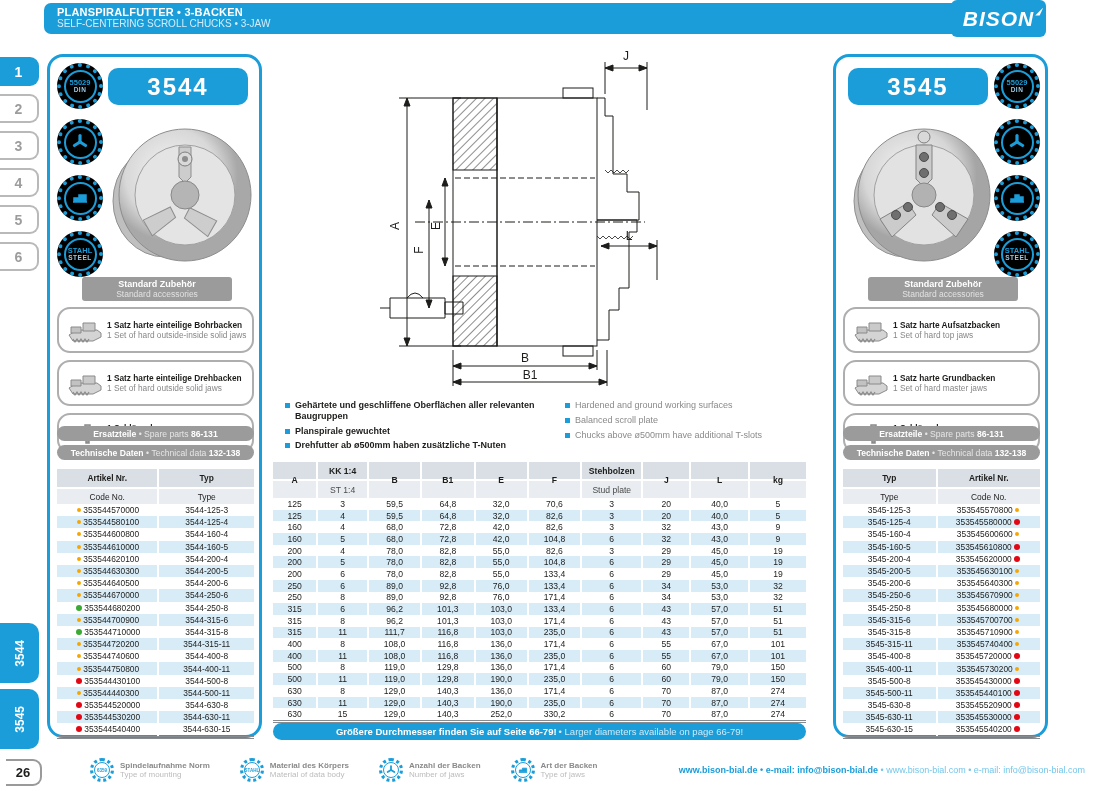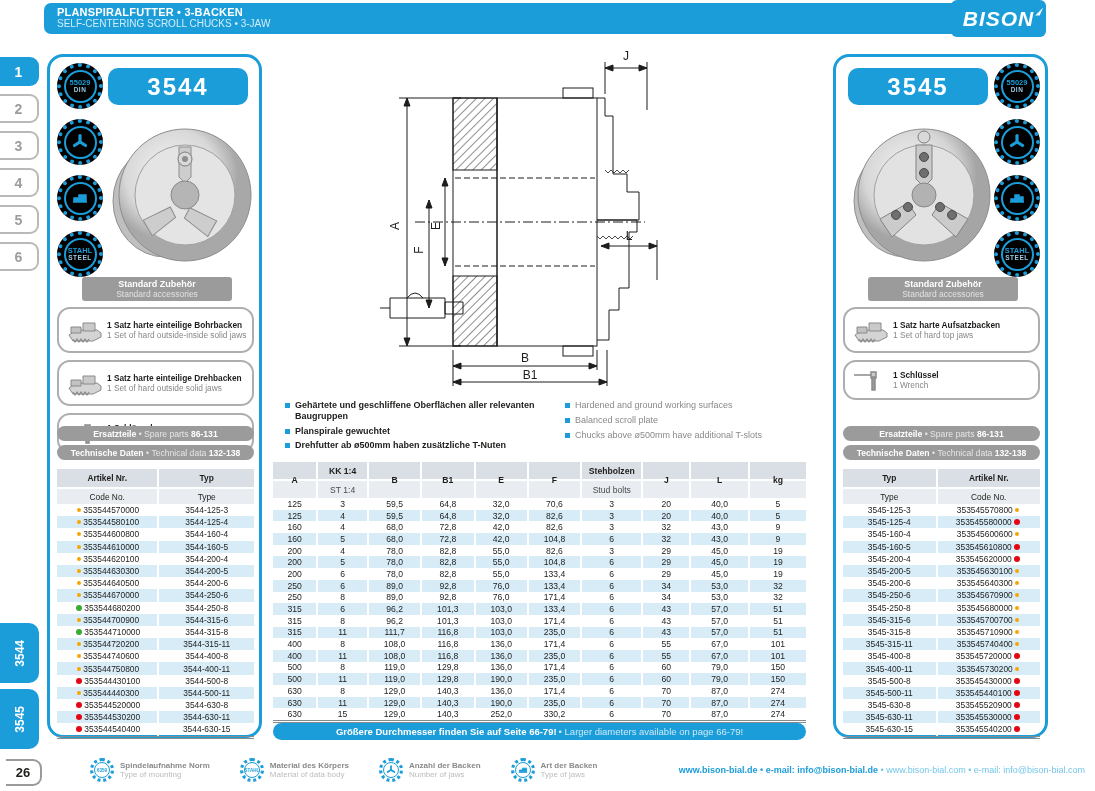--- a/index.html
+++ b/index.html
@@ -483,21 +483,21 @@
       </div>
       <div class="dim-hcell" style="width: 10%;">
         <div class="band-t"></div>
         <div class="band-gap"></div>
         <div class="band-b"></div>
         <div class="span-label">F</div>
       </div>
       <div class="dim-hcell" style="width: 11.5%;">
         <div class="band-t">Stehbolzen</div>
         <div class="band-gap"></div>
-        <div class="band-b">Stud bolts</div>
+        <div class="band-b">Stud plate</div>
       </div>
       <div class="dim-hcell" style="width: 9%;">
         <div class="band-t"></div>
         <div class="band-gap"></div>
         <div class="band-b"></div>
         <div class="span-label">J</div>
       </div>
       <div class="dim-hcell" style="width: 11%;">
         <div class="band-t"></div>
         <div class="band-gap"></div>
@@ -827,20 +827,36 @@
               <path d="M18 8 h12 v8 H18 z" fill="#cacaca"></path>
               <path d="M8 24 l2 3 2 -3 2 3 2 -3 2 3 2 -3 2 3 2 -3" fill="none" stroke-width="1.2"></path>
             </g>
           </svg>
         </div>
         <div>
           <div class="acc-de">1 Satz harte Aufsatzbacken</div>
           <div class="acc-en">1 Set of hard top jaws</div>
         </div>
       </div>
+      <div class="acc-box" style="height: 46px;">
+        <div class="acc-icon">
+          <svg width="40" height="30" viewBox="0 0 40 30">
+            <g stroke="#8a8a8a" stroke-width="1" fill="#d4d4d4">
+              <path d="M4 20 l8 -5 h20 l4 3 v4 l-8 4 H8 z"></path>
+              <path d="M6 12 h10 v6 H6 z" fill="#c2c2c2"></path>
+              <path d="M18 8 h12 v8 H18 z" fill="#cacaca"></path>
+              <path d="M8 24 l2 3 2 -3 2 3 2 -3 2 3 2 -3 2 3 2 -3" fill="none" stroke-width="1.2"></path>
+            </g>
+          </svg>
+        </div>
+        <div>
+          <div class="acc-de">1 Satz harte Grundbacken</div>
+          <div class="acc-en">1 Set of hard master jaws</div>
+        </div>
+      </div>
       <div class="acc-box" style="height: 40px;">
         <div class="acc-icon">
           <svg width="38" height="26" viewBox="0 0 38 26">
             <g stroke="#8a8a8a" stroke-width="1.5" fill="#c9c9c9">
               <line x1="2" y1="8" x2="20" y2="8"></line>
               <rect x="19" y="5" width="5" height="6"></rect>
               <rect x="20" y="10" width="3" height="13" fill="#9c9c9c"></rect>
             </g>
           </svg>
         </div>

